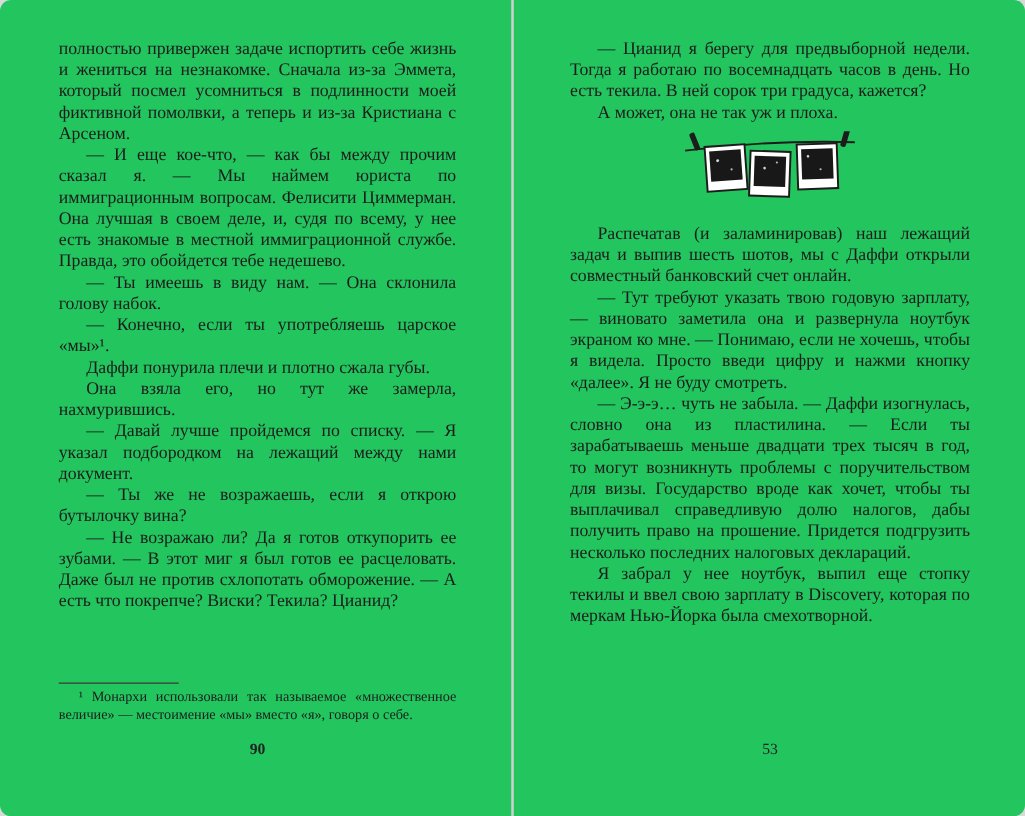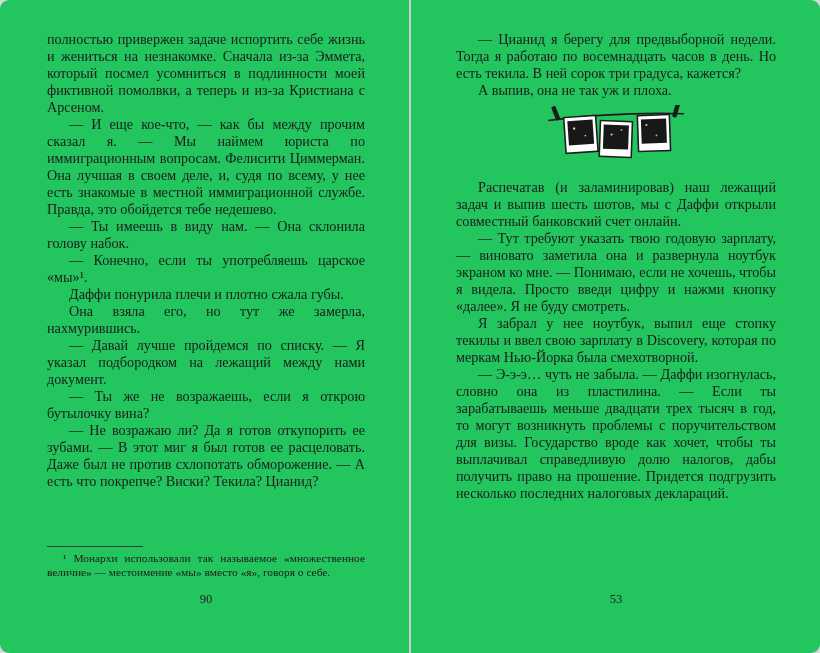--- a/index.html
+++ b/index.html
@@ -71,21 +71,21 @@
   }
 
   .page-num {
     position: absolute;
     top: 592px;
     width: 318px;
     text-align: center;
     font-size: 12.5px;
     color: #222222;
   }
-  .page-num-left  { left: 47px; }
+  .page-num-left  { left: 47px; font-weight: bold; }
   .page-num-right { left: 456px; width: 320px; }
 </style>
 </head>
 <body>
 
 <div class="screen">
   <div class="book">
     <div class="spine"></div>
 
     <div class="page page-left" lang="ru">
@@ -102,21 +102,21 @@
 
     <div class="footnote">
       <div class="footnote-rule"></div>
       <p class="footnote-text" lang="ru">¹ Монархи использовали так называемое «множественное величие» — местоимение «мы» вместо «я», говоря о себе.</p>
     </div>
 
     <div class="page-num page-num-left">90</div>
 
     <div class="page page-right" lang="ru">
       <p>— Цианид я берегу для предвыборной недели. Тогда я работаю по восемнадцать часов в день. Но есть текила. В ней сорок три градуса, кажется?</p>
-      <p>А выпив, она не так уж и плоха.</p>
+      <p>А может, она не так уж и плоха.</p>
 
       <div class="illustration">
         <svg width="150" height="64" viewBox="0 0 150 66" aria-hidden="true">
 
           <path d="M5 16 Q 75 7 145 9" stroke="#1c1c1c" stroke-width="1.6" fill="none"></path>
 
           <g transform="translate(13,9) rotate(-22)">
             <rect x="-2.2" y="-8" width="4.6" height="15" rx="1.6" fill="#1c1c1c"></rect>
           </g>
 
@@ -142,19 +142,19 @@
             <rect x="0" y="0" width="33" height="37" fill="#ffffff" stroke="#1c1c1c" stroke-width="1.6"></rect>
             <rect x="3.5" y="4" width="26" height="25" fill="#181818"></rect>
             <circle cx="9" cy="10" r="1.1" fill="#ffffff" opacity="0.8"></circle>
             <circle cx="19" cy="21" r="0.9" fill="#ffffff" opacity="0.7"></circle>
           </g>
         </svg>
       </div>
 
       <p>Распечатав (и заламинировав) наш лежащий задач и выпив шесть шотов, мы с Даффи открыли совместный банковский счет онлайн.</p>
       <p>— Тут требуют указать твою годовую зарплату, — виновато заметила она и развернула ноутбук экраном ко мне. — Понимаю, если не хочешь, чтобы я видела. Просто введи цифру и нажми кнопку «далее». Я не буду смотреть.</p>
+      <p>— Э-э-э… чуть не забыла. — Даффи изогнулась, словно она из пластилина. — Если ты зарабатываешь меньше двадцати трех тысяч в год, то могут возникнуть проблемы с поручительством для визы. Государство вроде как хочет, чтобы ты выплачивал справедливую долю налогов, дабы получить право на прошение. Придется подгрузить несколько последних налоговых деклараций.</p>
       <p>Я забрал у нее ноутбук, выпил еще стопку текилы и ввел свою зарплату в Discovery, которая по меркам Нью-Йорка была смехотворной.</p>
-      <p>— Э-э-э… чуть не забыла. — Даффи изогнулась, словно она из пластилина. — Если ты зарабатываешь меньше двадцати трех тысяч в год, то могут возникнуть проблемы с поручительством для визы. Государство вроде как хочет, чтобы ты выплачивал справедливую долю налогов, дабы получить право на прошение. Придется подгрузить несколько последних налоговых деклараций.</p>
     </div>
 
     <div class="page-num page-num-right">53</div>
   </div>
 </div>
 
 </body></html>

